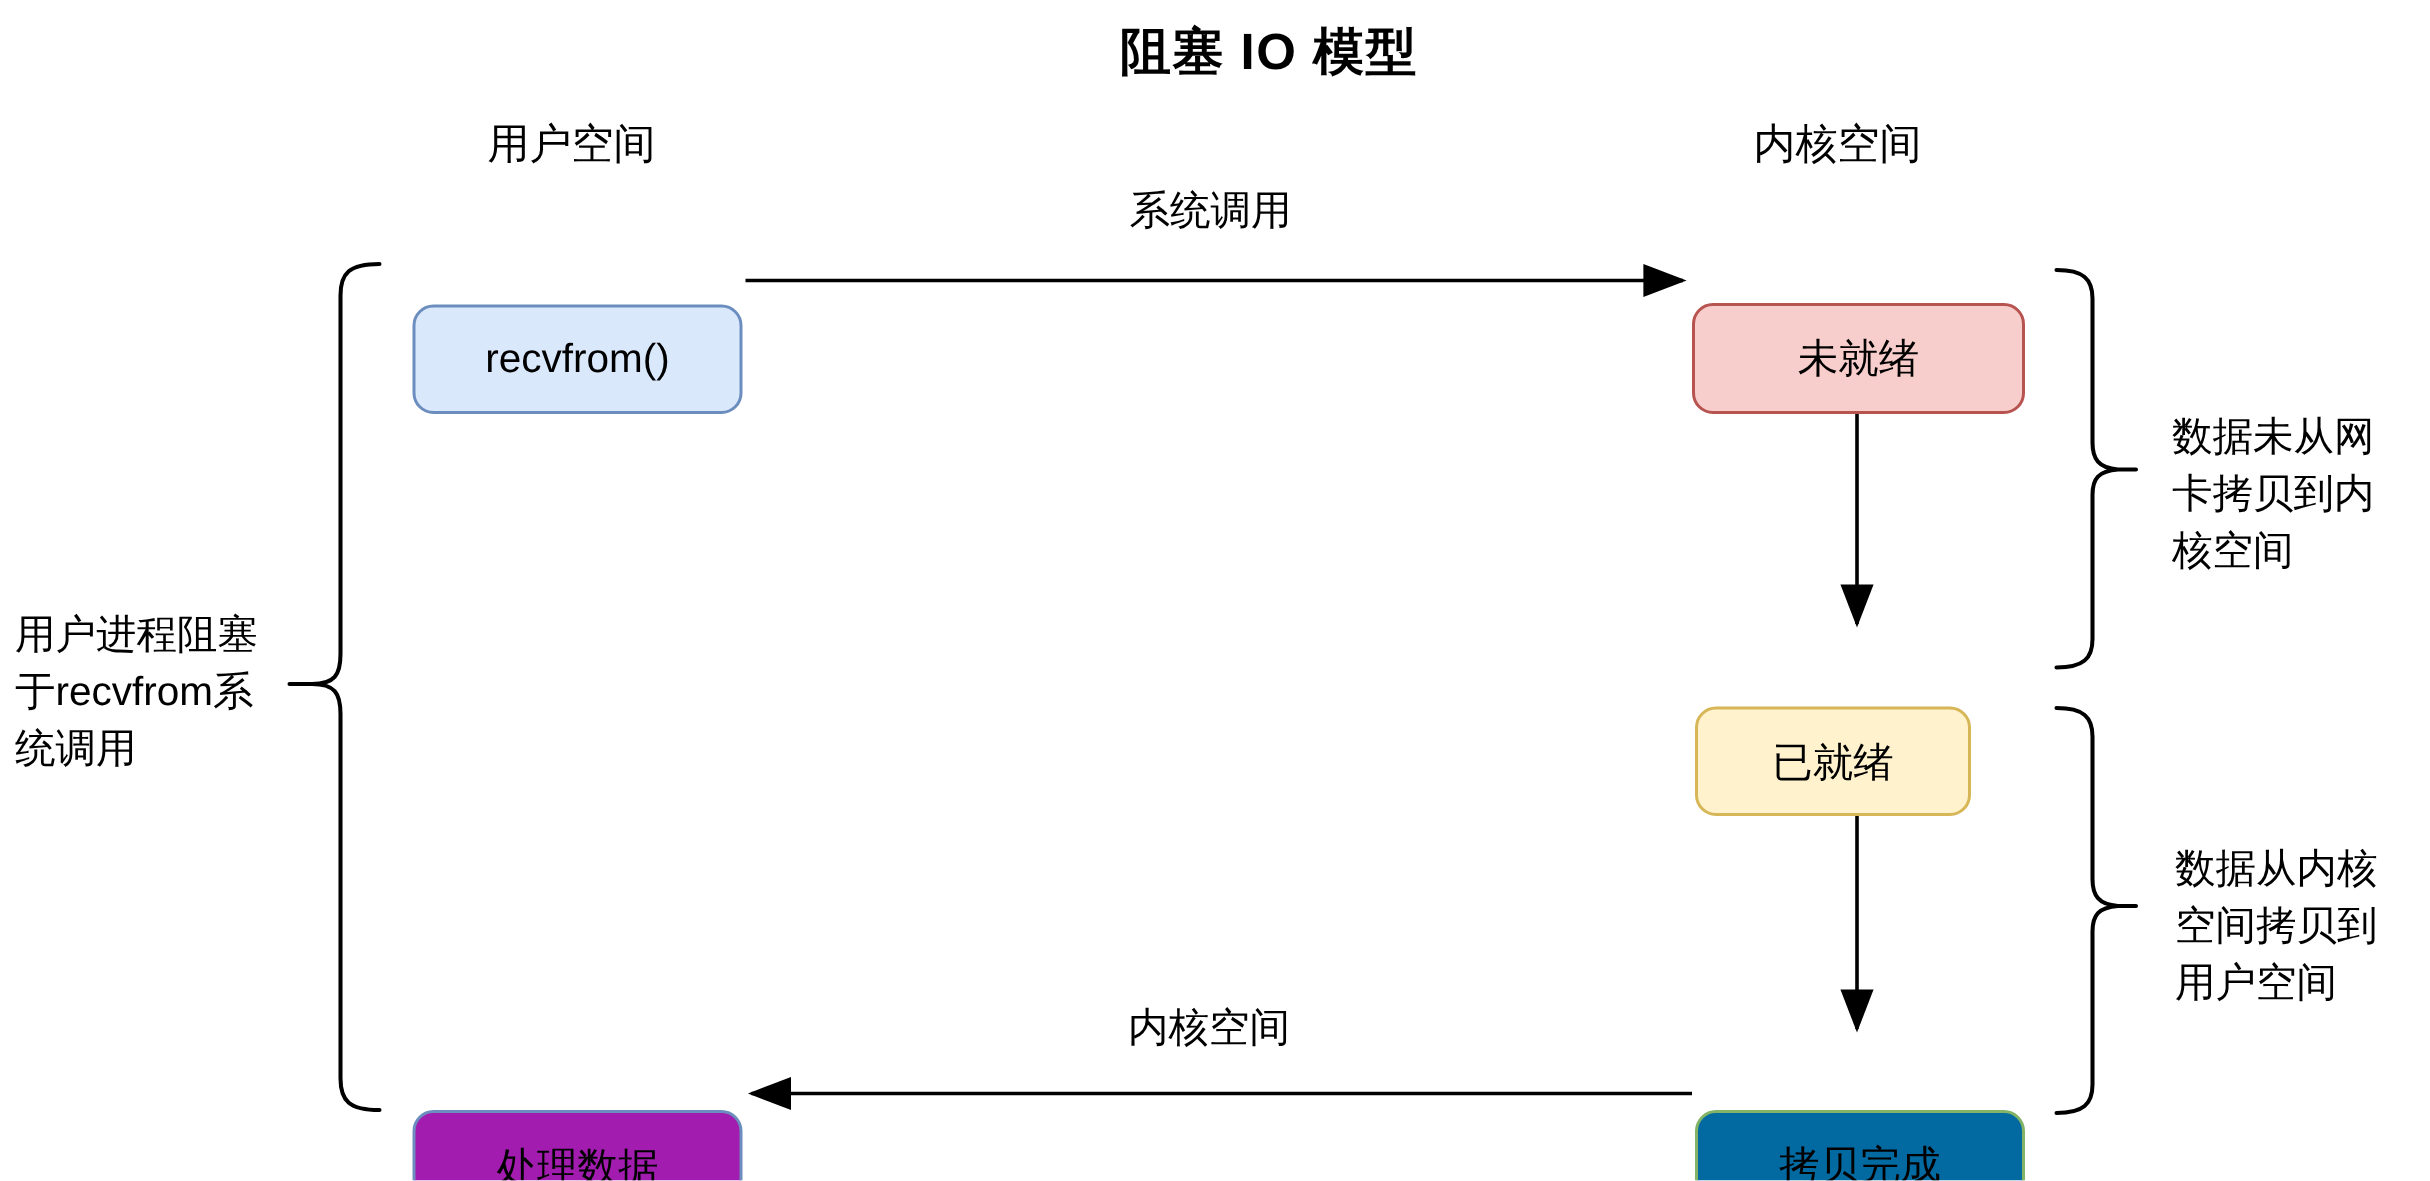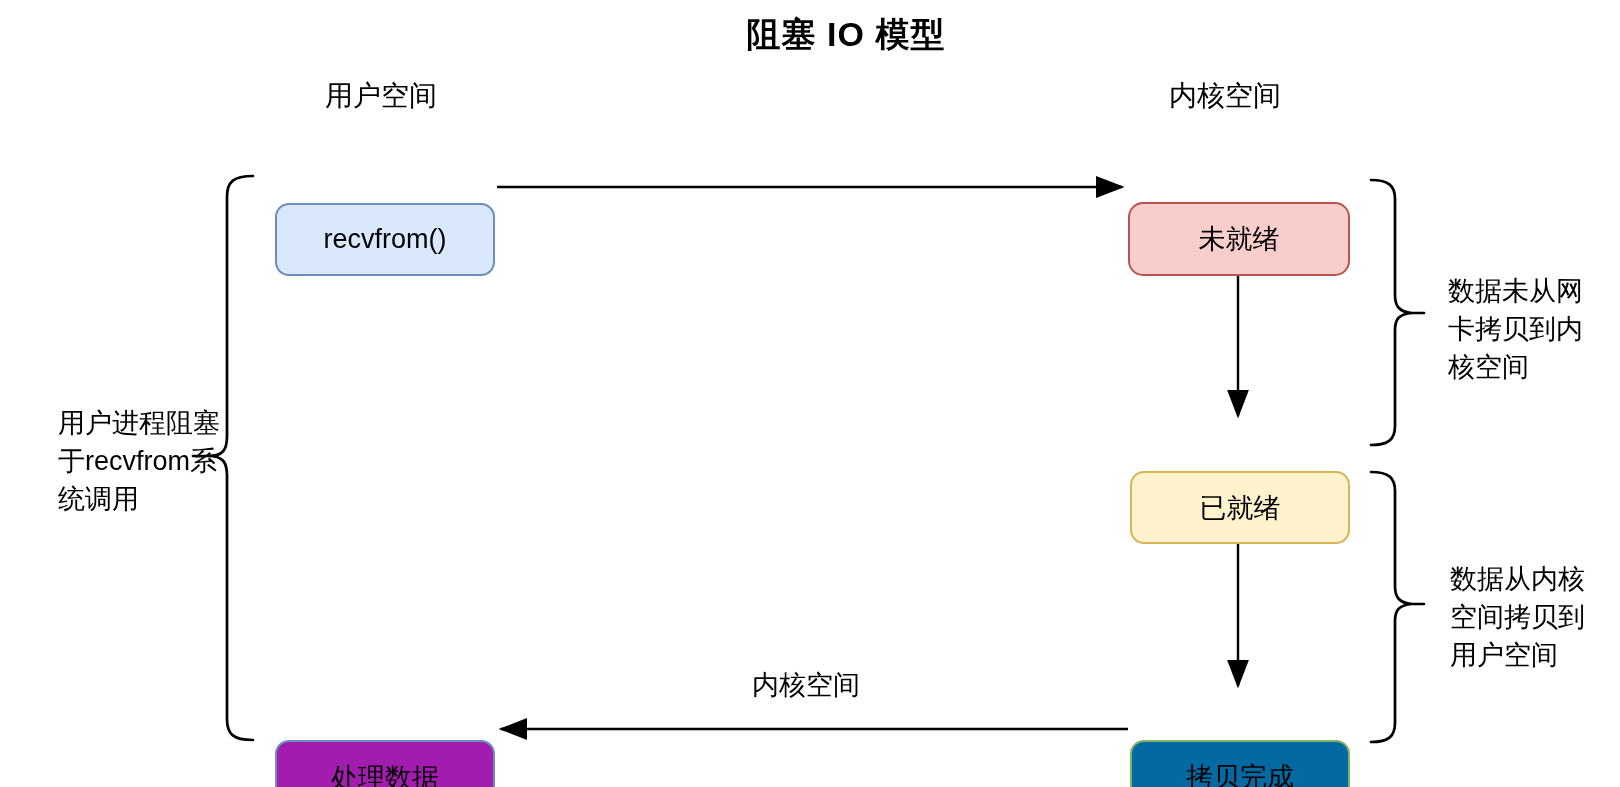--- a/index.html
+++ b/index.html
@@ -23,34 +23,34 @@
   }
   .col-header.user   { left: 281px; }
   .col-header.kernel { left: 1125px; }
   .node {
     position: absolute;
     display: flex; align-items: center; justify-content: center;
     border: 2.5px solid #666; border-radius: 14px;
     font-size: 27px; box-sizing: border-box; margin-top: 48px;
   }
   .node.recvfrom     { left: 275px;  top: 155px; width: 220px; height: 73px; }
-  .node.not-ready    { left: 1128px; top: 154px; width: 222px; height: 74px; border-radius: 15px; }
-  .node.ready        { left: 1130px; top: 423px; width: 220px; height: 73px; }
+  .node.not-ready    { left: 1128px; top: 154px; width: 222px; height: 74px; }
+  .node.ready        { left: 1130px; top: 423px; width: 184px; height: 73px; }
   .node.copy-done    { left: 1130px; top: 692px; width: 220px; height: 73px; }
   .node.process-data { left: 275px;  top: 692px; width: 220px; height: 75px; }
   .edge-label {
     position: absolute; width: 200px; text-align: center; font-size: 27px;
   }
   .edge-label.syscall { left: 707px; top: 122px; }
   .edge-label.return  { left: 706px; top: 667px; }
   .annotation {
     position: absolute; font-size: 27px; line-height: 38px;
     white-space: pre-line;
   }
-  .annotation.left-note         { left: 10px;   top: 404px; width: 215px; margin-left: 48px; }
+  .annotation.left-note         { left: 10px;   top: 404px; width: 215px; }
   .annotation.right-note-top    { left: 1448px; top: 272px; width: 180px; }
   .annotation.right-note-bottom { left: 1450px; top: 560px; width: 180px; }
 </style>
 </head>
 <body>
 
 <div class="canvas">
 
   <svg class="layer-svg" width="1620" height="787" viewBox="0 0 1620 787" fill="none">
     <defs>
@@ -75,20 +75,21 @@
   <div class="diagram-title">阻塞 IO 模型</div>
   <div class="col-header user">用户空间</div>
   <div class="col-header kernel">内核空间</div>
 
   <div class="node recvfrom" style="background: rgb(218, 232, 252); border-color: rgb(108, 142, 191);">recvfrom()</div>
   <div class="node not-ready" style="background: rgb(248, 206, 204); border-color: rgb(184, 84, 80);">未就绪</div>
   <div class="node ready" style="background: rgb(255, 242, 204); border-color: rgb(214, 182, 86);">已就绪</div>
   <div class="node copy-done" style="background: #0369a1; border-color: rgb(130, 179, 102);">拷贝完成</div>
   <div class="node process-data" style="background: #a21caf; border-color: rgb(108, 142, 191);">处理数据</div>
 
+  <div class="edge-label syscall">系统调用</div>
   <div class="edge-label return">内核空间</div>
 
   <div class="annotation left-note">用户进程阻塞
 于recvfrom系
 统调用</div>
   <div class="annotation right-note-top">数据未从网
 卡拷贝到内
 核空间</div>
   <div class="annotation right-note-bottom">数据从内核
 空间拷贝到

